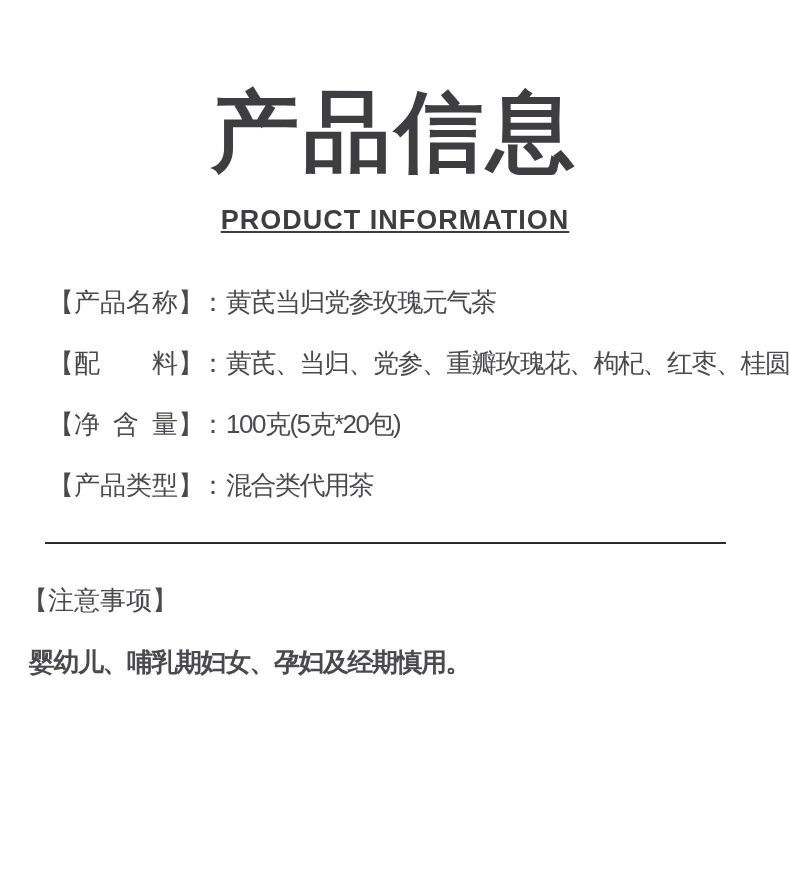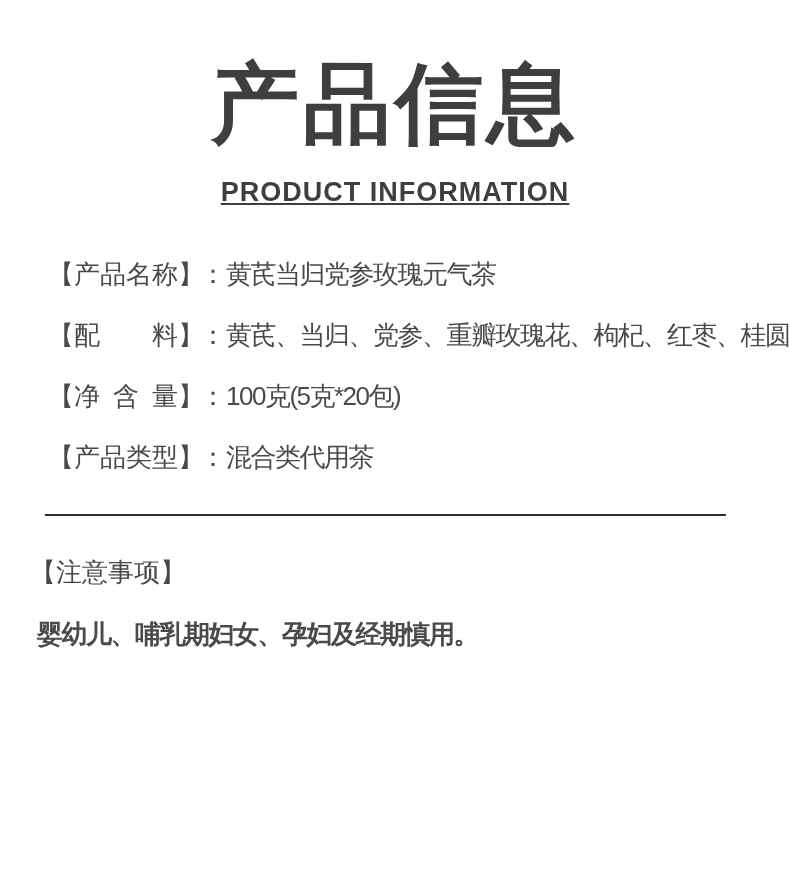--- a/index.html
+++ b/index.html
@@ -11,20 +11,21 @@
     width: 790px;
     height: 895px;
     overflow: hidden;
     font-family: "Liberation Sans", "DejaVu Sans", sans-serif;
     background: var(--color-background, #ffffff);
   }
   .page {
     width: 790px;
     height: 720px;
     position: relative;
+    margin-top: 28px;
   }
   
   .header {
     padding-top: 60px;
     text-align: center;
   }
   .page-title {
     margin: 0;
     font-size: 88px;
     line-height: 88px;
@@ -70,21 +71,21 @@
   }
   
   .divider {
     margin: 43px 64px 0 45px;
     height: 0;
     border-top: 2px solid var(--color-divider, #2d2d2d);
   }
   
   .notice {
     margin-top: 42px;
-    padding-left: 37px;
+    padding-left: 29px;
     padding-right: 30px;
     color: var(--color-body, #4a4a4d);
   }
   .notice-heading {
     font-size: 26px;
     line-height: 28px;
     white-space: nowrap;
   }
   .notice-text {
     margin-top: 34px;

